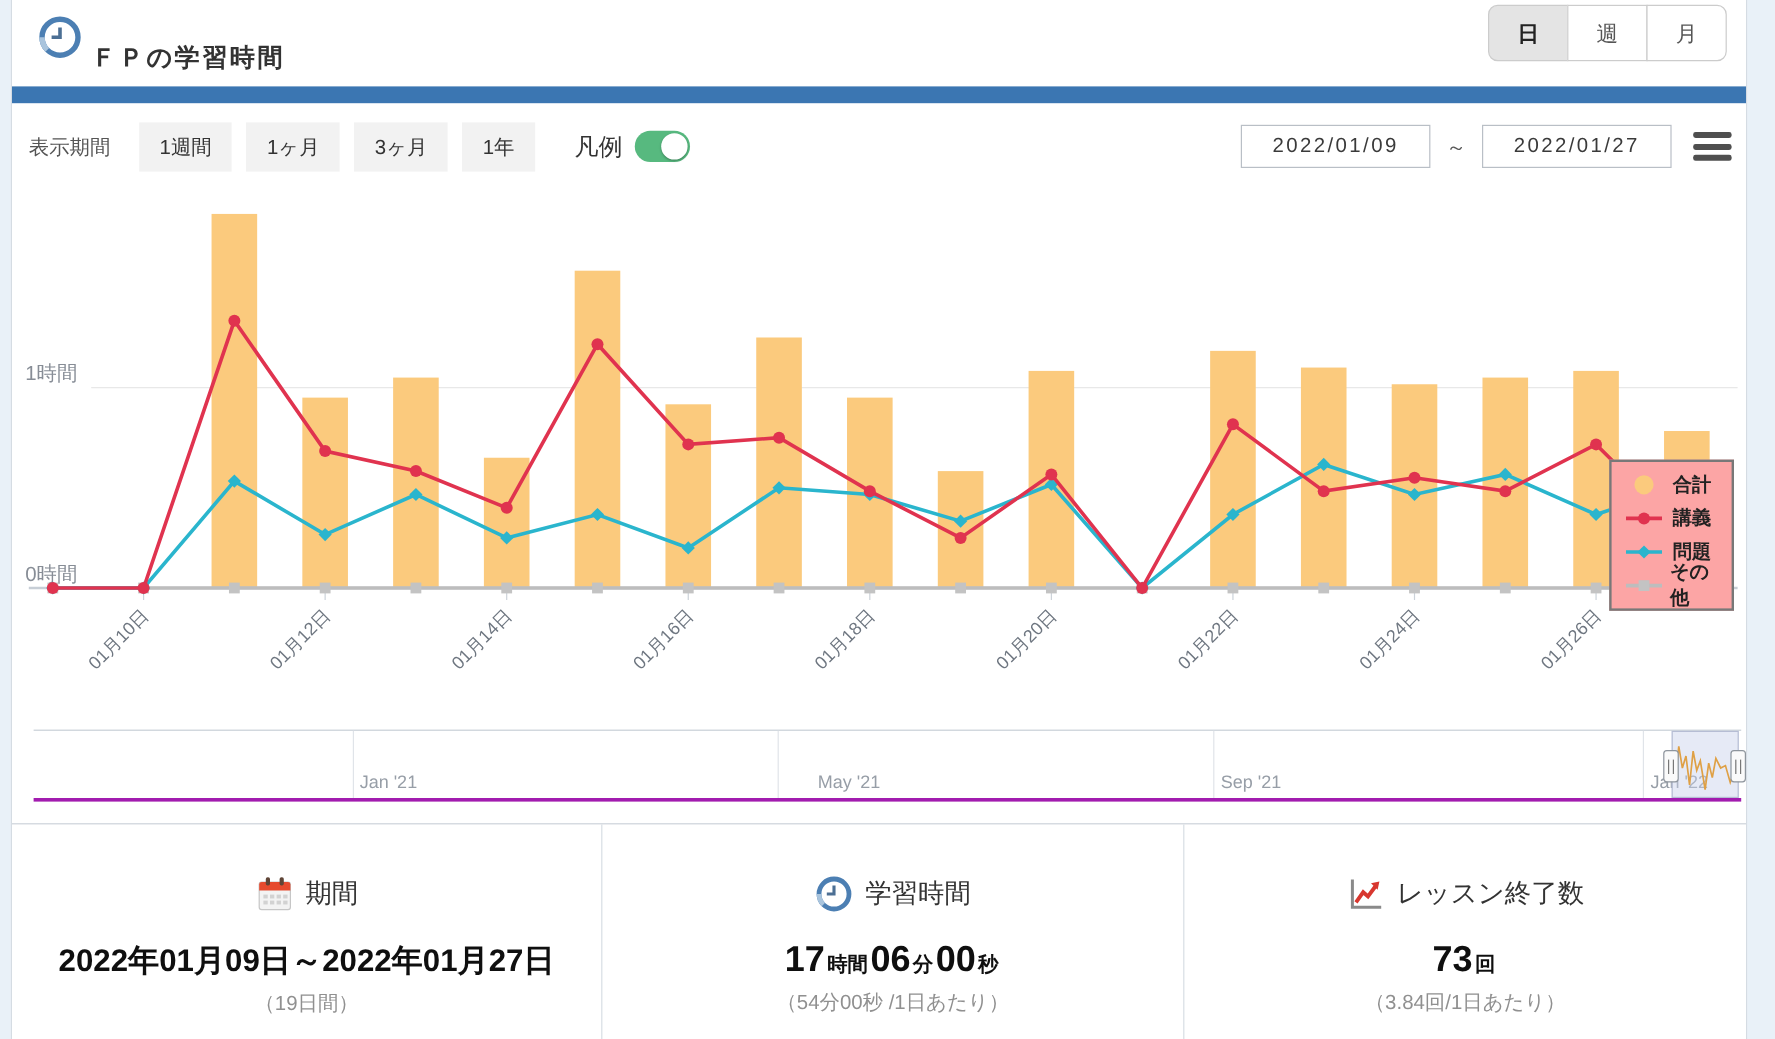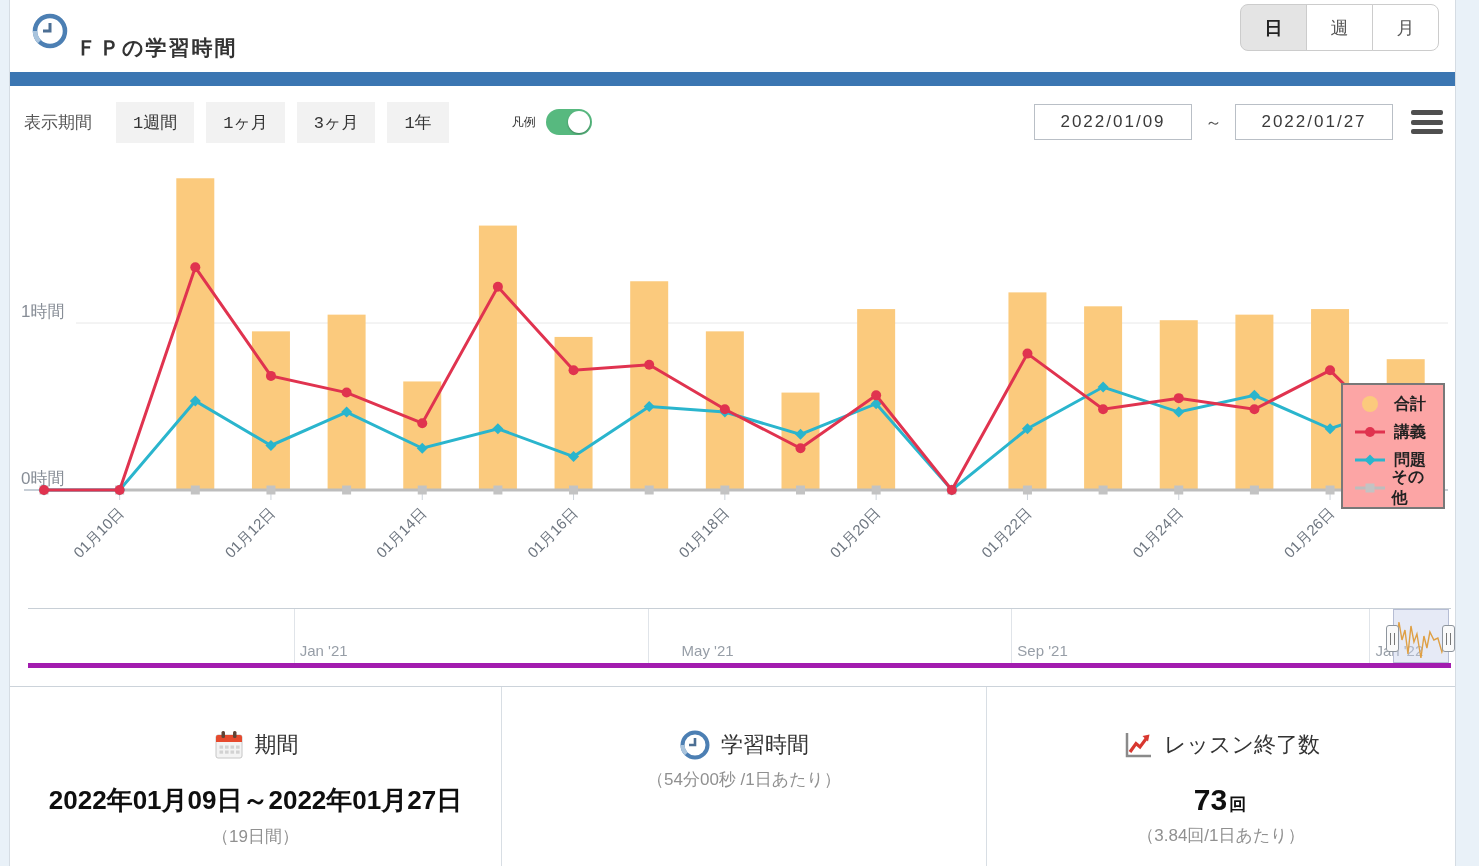--- a/index.html
+++ b/index.html
@@ -20,22 +20,22 @@
   .view-btn:last-child { border-radius:0 8px 8px 0; }
   .view-btn.active { background:#e4e4e4; color:#222; font-weight:bold; }
   .blue-bar { position:absolute; top:72px; left:0; right:0; height:14px; background:#3b76b2; }
 
   
   .toolbar { position:absolute; top:100px; left:0; right:0; height:44px;
     display:flex; align-items:center; }
   .tb-label { margin-left:14px; font-size:17px; color:#555; }
   .period-btns { display:flex; margin-left:12px; }
   .pbtn { margin-left:12px; padding:9px 17px; background:#f2f2f2; border:none; color:#333;
-    font-size:17px; font-family:Liberation Mono, monospace; cursor:pointer; }
-  .legend-label { margin-left:63px; font-size:12px; color:#333; }
+    font-size:17px; font-family:Liberation Sans, sans-serif; cursor:pointer; }
+  .legend-label { margin-left:33px; font-size:20px; color:#333; }
   .toggle { margin-left:10px; width:46px; height:26px; border-radius:13px; background:#57b97f;
     position:relative; cursor:pointer; }
   .toggle .knob { position:absolute; right:2px; top:2px; width:22px; height:22px;
     border-radius:50%; background:#fff; box-shadow:0 1px 2px rgba(0,0,0,.3); }
   .tb-spacer { flex:1; }
   .date-input { width:158px; height:36px; border:1px solid #b9bfc6; text-align:center;
     font-size:17px; letter-spacing:2px; color:#3a3a3a; font-family:inherit; background:#fff; }
   .tilde { margin:0 13px; font-size:17px; color:#555; }
   .hamburger { margin-left:18px; margin-right:12px; width:32px; height:24px; cursor:pointer;
     display:flex; flex-direction:column; justify-content:space-between; }
@@ -44,21 +44,21 @@
   
   .chart-wrap { position:absolute; top:150px; left:0; width:1447px; height:450px; }
   .legend-box { position:absolute; left:1331px; top:233px; width:104px; background:#fca5a5;
     border:2px solid #787878; padding:5px 0; z-index:5; }
   .legend-item { display:flex; align-items:center; height:28px; padding:0 6px 0 9px; }
   .legend-item svg { margin-right:6px; }
   .legend-item .ltxt { font-size:16px; font-weight:bold; color:#222; }
 
   
   .navigator { position:absolute; top:608px; left:18px; width:1423px; height:60px;
-    border-top:1px solid #c8cfd6; border-bottom:5px solid #a21caf; background:#fff; }
+    border-top:1px solid #c8cfd6; border-bottom:3px solid #a21caf; background:#fff; }
   .nav-gridline { position:absolute; top:0; bottom:0; width:1px; background:#e0e4e9; }
   .nav-label { position:absolute; bottom:4px; font-size:15px; color:#979ea7; white-space:nowrap; }
   .nav-selection { position:absolute; top:0; bottom:0; background:rgba(199,209,236,.45);
     border:1px solid #b6bdd4; cursor:grab; }
   .nav-spark { position:absolute; left:0; top:0; }
   .nav-handle { position:absolute; top:16px; width:13px; height:27px; background:#fafafa;
     border:1px solid #8e959d; border-radius:3px; cursor:ew-resize; z-index:4; }
   .nav-handle i { position:absolute; left:3px; top:7px; width:5px; height:12px;
     border-left:1px solid #777; border-right:1px solid #777; }
 
@@ -299,20 +299,28 @@
       </div>
       <div class="stat-card" style="flex: 0 0 485px;">
         <div class="card-head">
           <svg width="32" height="32">
             <circle cx="16" cy="16" r="12.5" fill="#fff" stroke="#4c7fb3" stroke-width="4"></circle>
             <path d="M7.2 24.8 A12.5 12.5 0 0 1 3.5 16" fill="none" stroke="#a9c4dd" stroke-width="4"></path>
             <path d="M16 9 V16 H10" fill="none" stroke="#4c6f94" stroke-width="2.6"></path>
           </svg>
           <span class="card-title">学習時間</span>
         </div>
+        <div class="card-value">
+          <span class="num">17</span>
+          <span class="unit">時間</span>
+          <span class="num">06</span>
+          <span class="unit">分</span>
+          <span class="num">00</span>
+          <span class="unit">秒</span>
+        </div>
         <div class="card-sub">（54分00秒 /1日あたり）</div>
       </div>
       <div class="stat-card" style="flex: 1 1 0%;">
         <div class="card-head">
           <svg width="32" height="32">
             <path d="M5 4 V27 H29" fill="none" stroke="#8a8a8a" stroke-width="2.5"></path>
             <path d="M8 23 L14 14.5 L18 18 L25 8.5" fill="none" stroke="#d8372f" stroke-width="3.2"></path>
             <path d="M20.5 7 L27.5 5.5 L26 12.5 Z" fill="#d8372f"></path>
           </svg>
           <span class="card-title">レッスン終了数</span>

